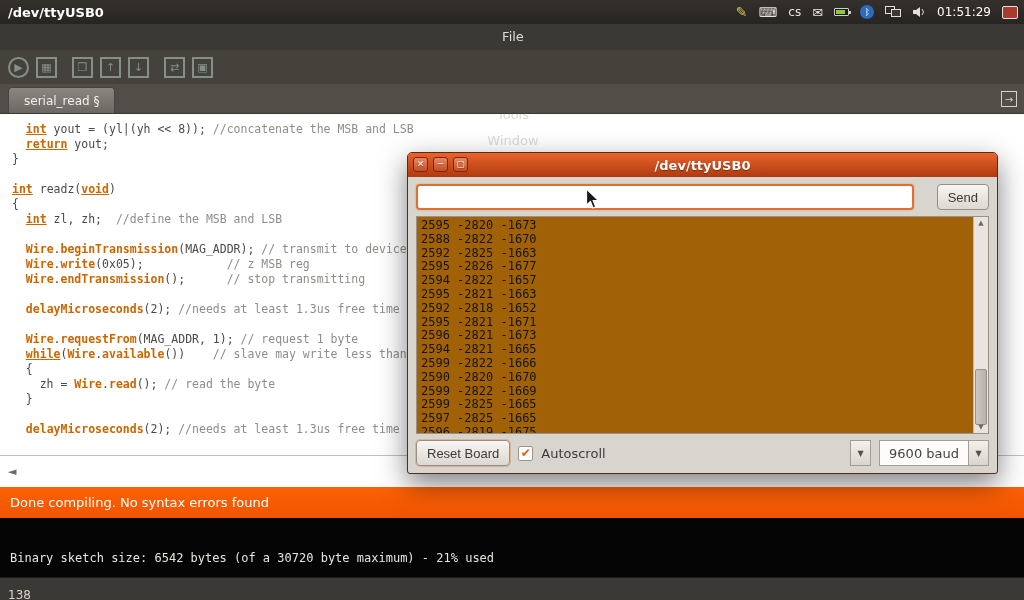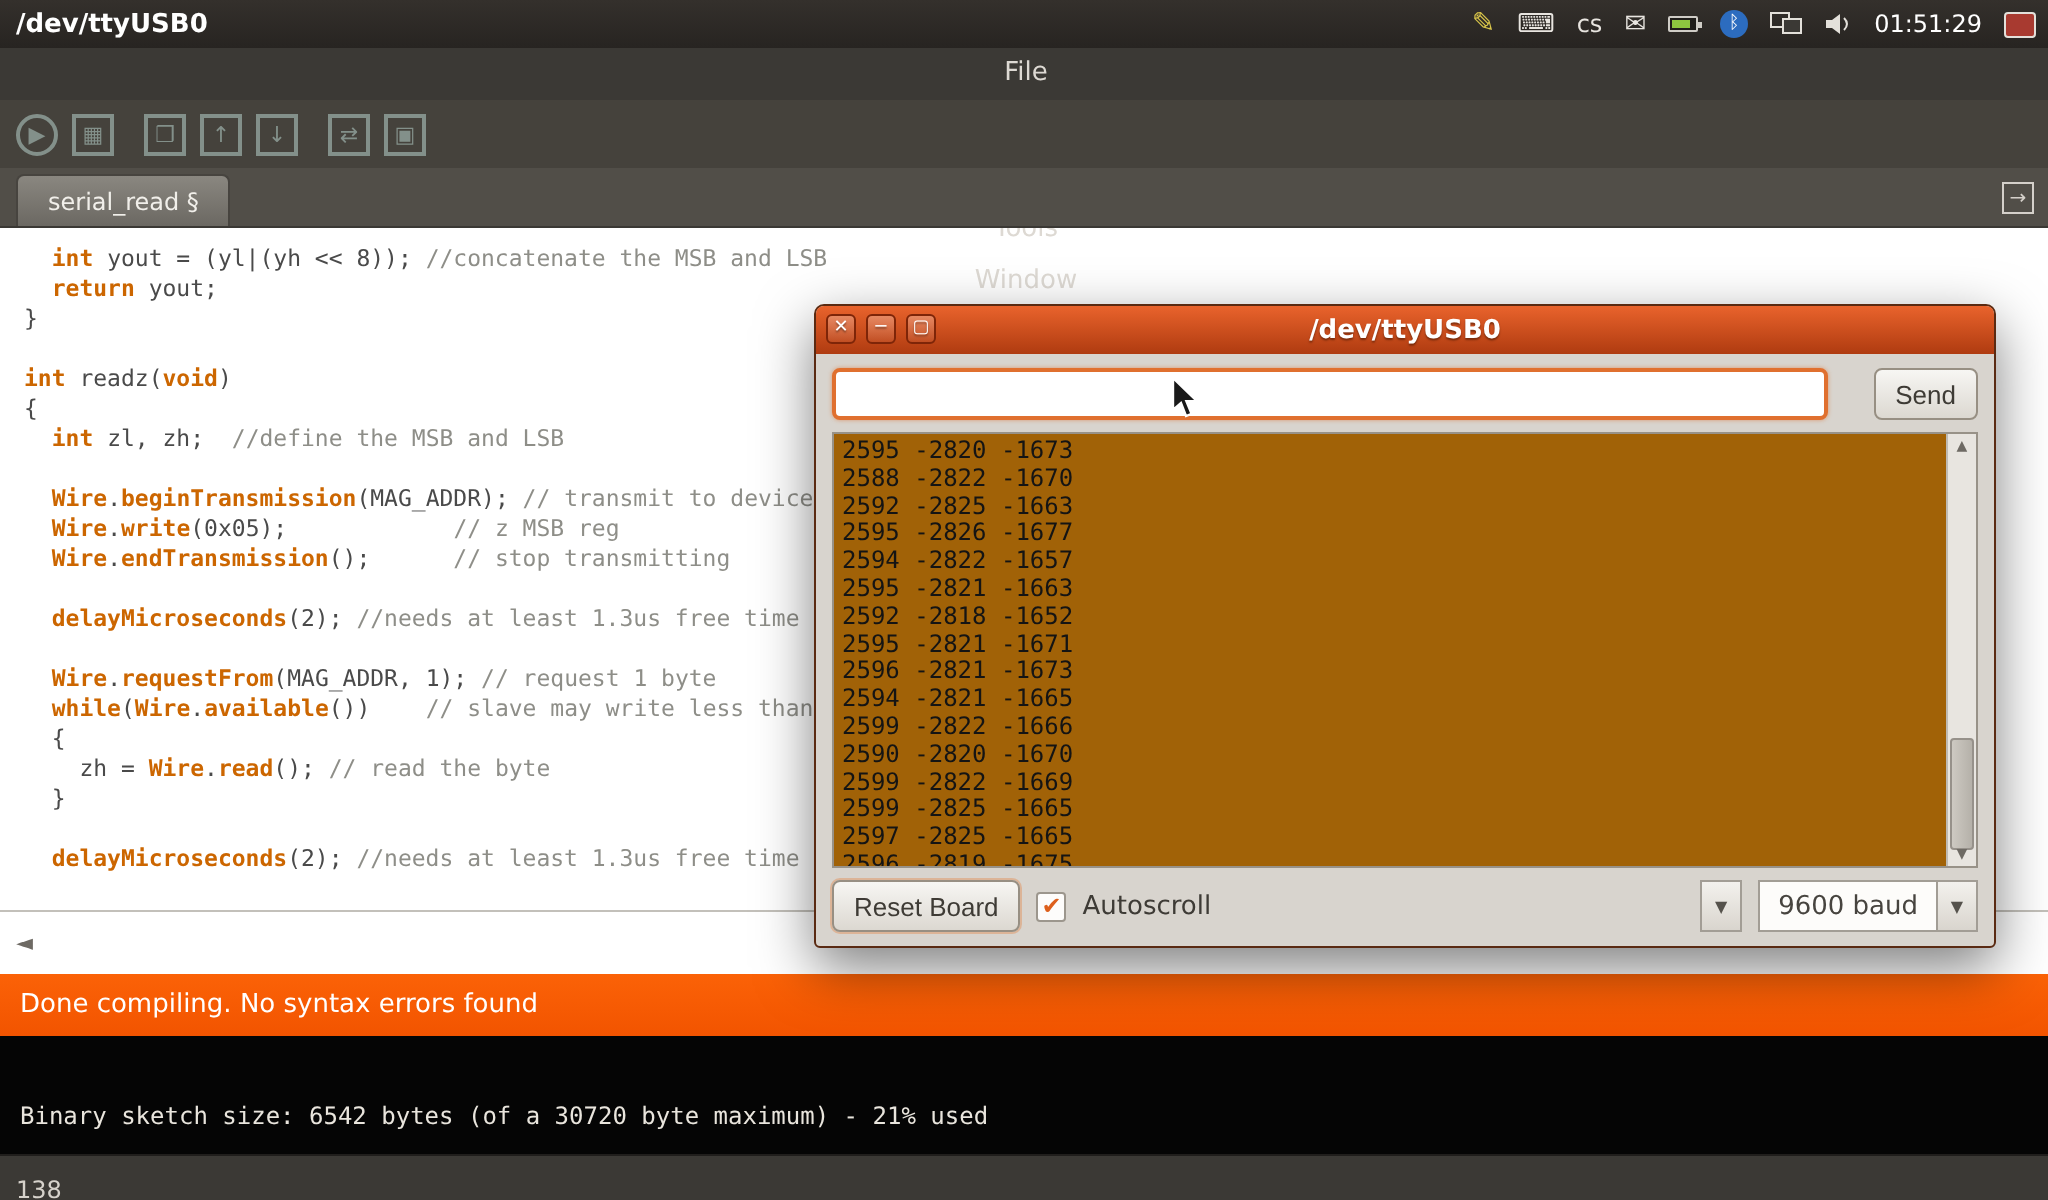--- a/index.html
+++ b/index.html
@@ -62,21 +62,21 @@
     display:flex; align-items:center; justify-content:center;
   }
   
   .editor {
     position:absolute; top:114px; left:0; width:1024px; height:373px;
     background:#ffffff; overflow:hidden; z-index:1;
   }
   .code { position:absolute; top:8px; left:12px; font:11.5px/15px "DejaVu Sans Mono", monospace; white-space:pre; }
   .code-line { white-space:pre; }
   .tok-p { color:#4a4a4a; }
-  .tok-k { color:#cc6600; font-weight:bold; }
+  .tok-k { color:#cc6600; font-weight:bold;text-decoration:underline; }
   .tok-f { color:#cc6600; font-weight:bold; }
   .tok-c { color:#8e8e88; }
   .editor-divider { position:absolute; left:0; right:0; bottom:31px; border-top:1px solid #c3c0ba; }
   .hscroll-arrow { position:absolute; left:8px; bottom:9px; color:#6e6a64; font-size:11px; }
   
   .status-bar {
     position:absolute; top:487px; left:0; width:1024px; height:31px;
     background:linear-gradient(#fb6207,#f25400); color:#ffffff;
     font-size:13px; line-height:31px; padding-left:10px; z-index:2;
   }

